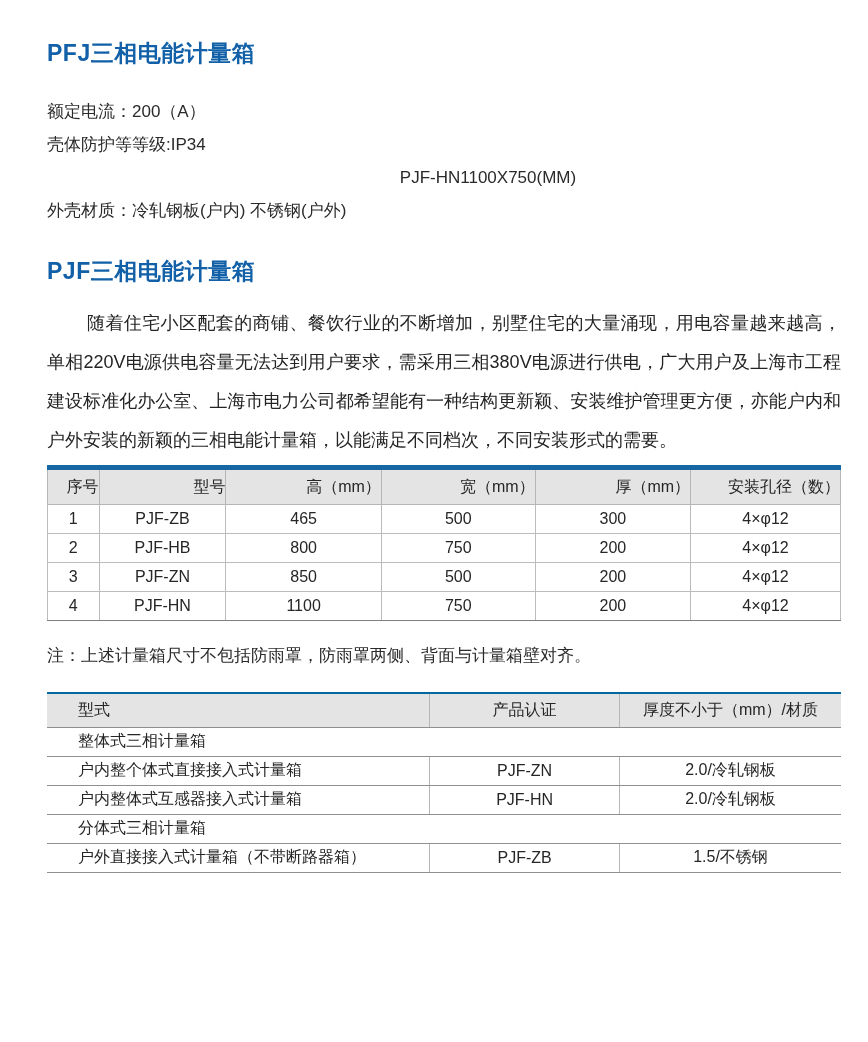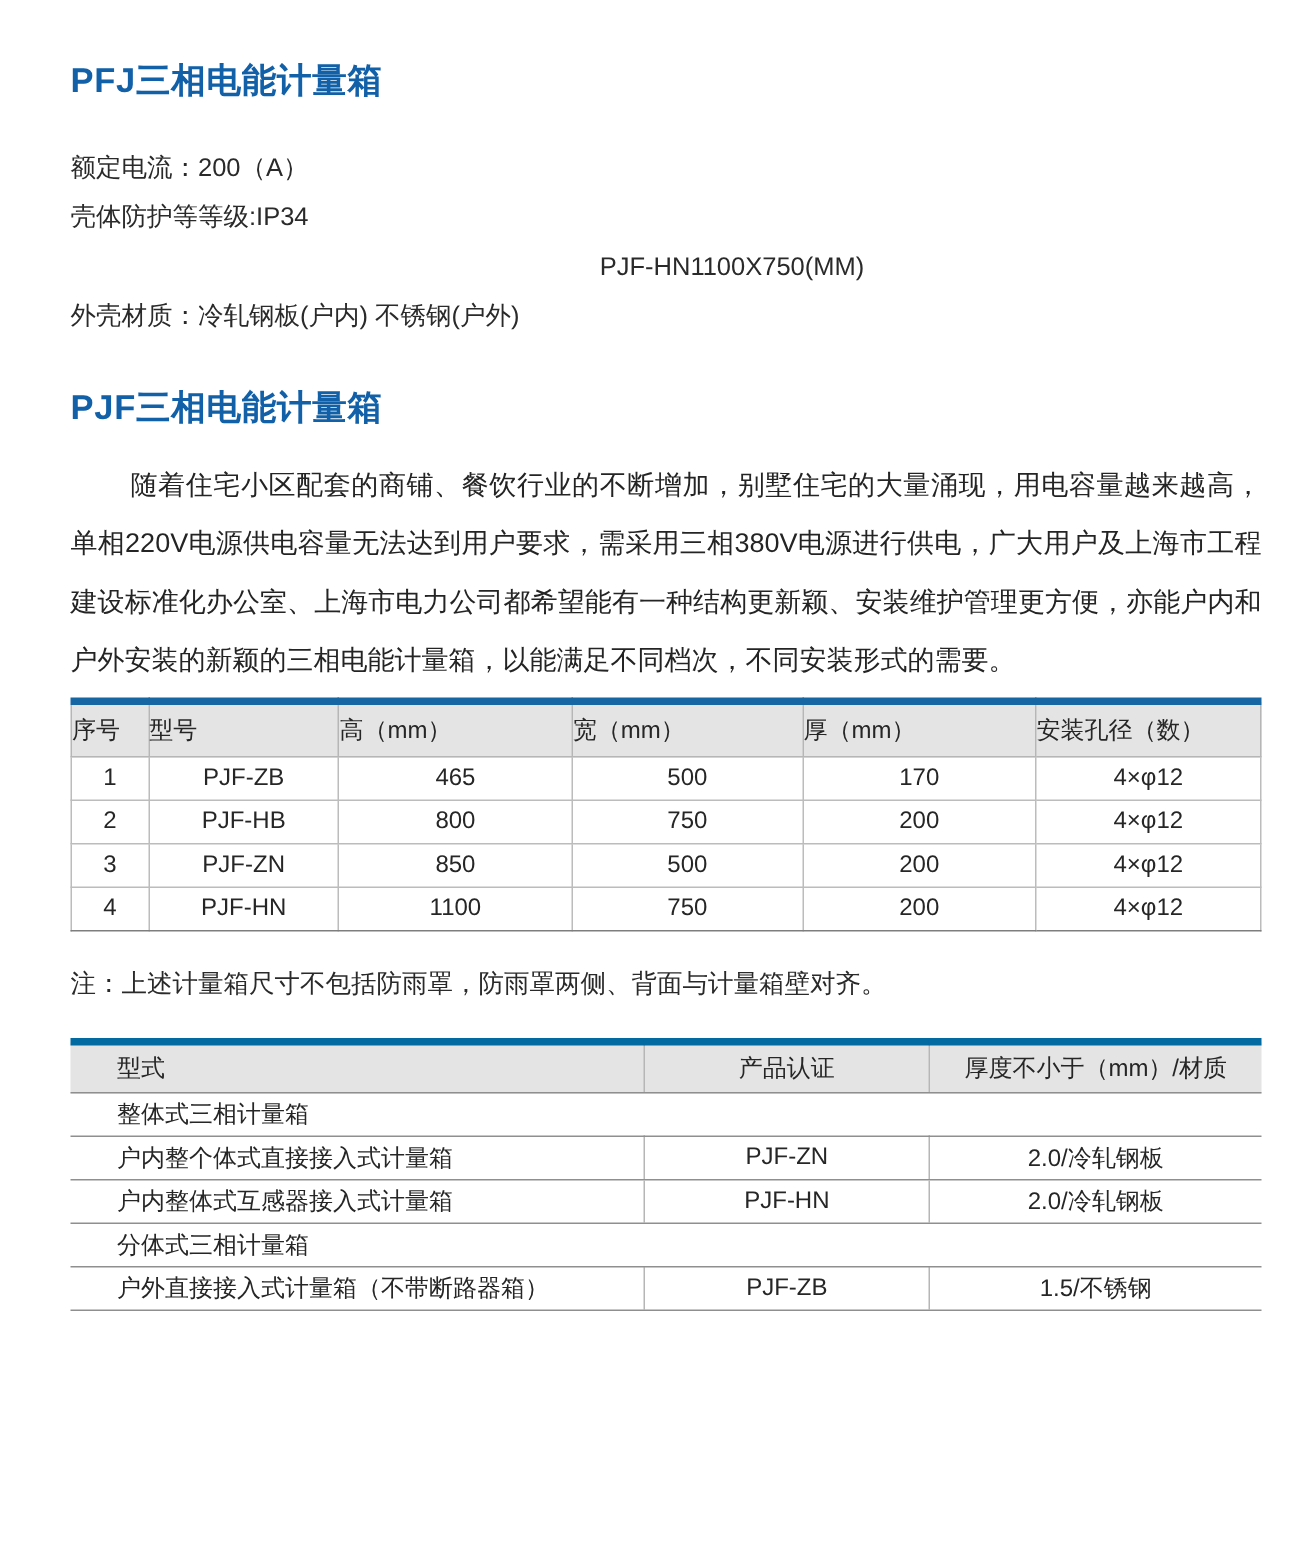--- a/index.html
+++ b/index.html
@@ -49,40 +49,40 @@
   .dim-table {
     margin-top: 5px;
     border-top: 5px solid #1666a3;
     font-size: 16px;
     color: #262626;
   }
   .dim-table th {
     background: #e4e4e4;
     height: 37px;
     font-weight: normal;
-    text-align: left;
+    text-align: right;
     border: 1px solid #b6b6b6;
     border-top: none;
   }
   .dim-table td {
     height: 29px;
     text-align: center;
     border: 1px solid #bcbcbc;
   }
   .dim-table tbody tr:last-child td { border-bottom: 1px solid #7e7e7e; }
   
   .note {
     margin-top: 23px;
     font-size: 17px;
     color: #2a2a2a;
   }
   
   .type-table {
     margin-top: 25px;
-    border-top: 5px solid #0369a1;
+    border-top: 2px solid #0369a1;
     font-size: 16px;
     color: #262626;
   }
   .type-table th {
     background: #e4e4e4;
     height: 34px;
     font-weight: normal;
     text-align: center;
     border-bottom: 1px solid #8f8f8f;
   }
@@ -138,21 +138,21 @@
           <th>厚（mm）</th>
           <th>安装孔径（数）</th>
         </tr>
       </thead>
       <tbody>
         <tr>
           <td>1</td>
           <td>PJF-ZB</td>
           <td>465</td>
           <td>500</td>
-          <td>170</td>
+          <td>300</td>
           <td>4×φ12</td>
         </tr>
         <tr>
           <td>2</td>
           <td>PJF-HB</td>
           <td>800</td>
           <td>750</td>
           <td>200</td>
           <td>4×φ12</td>
         </tr>

